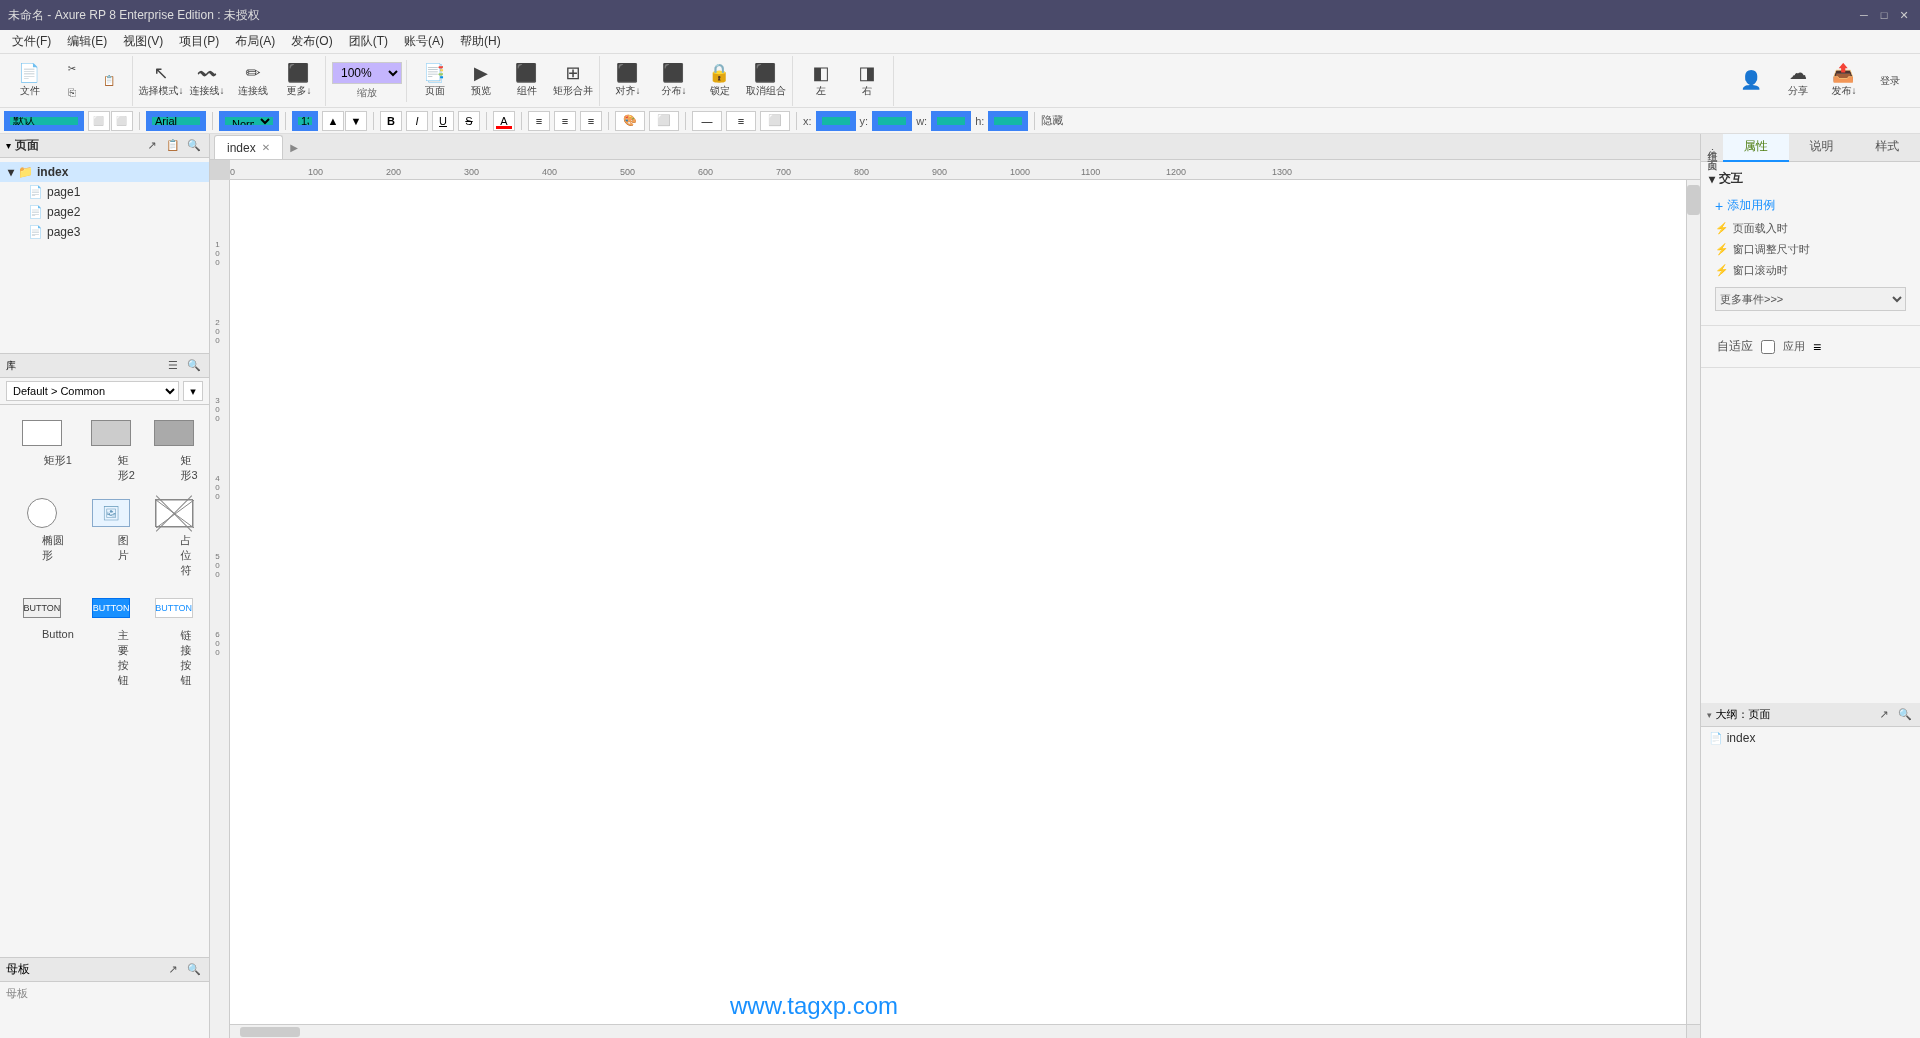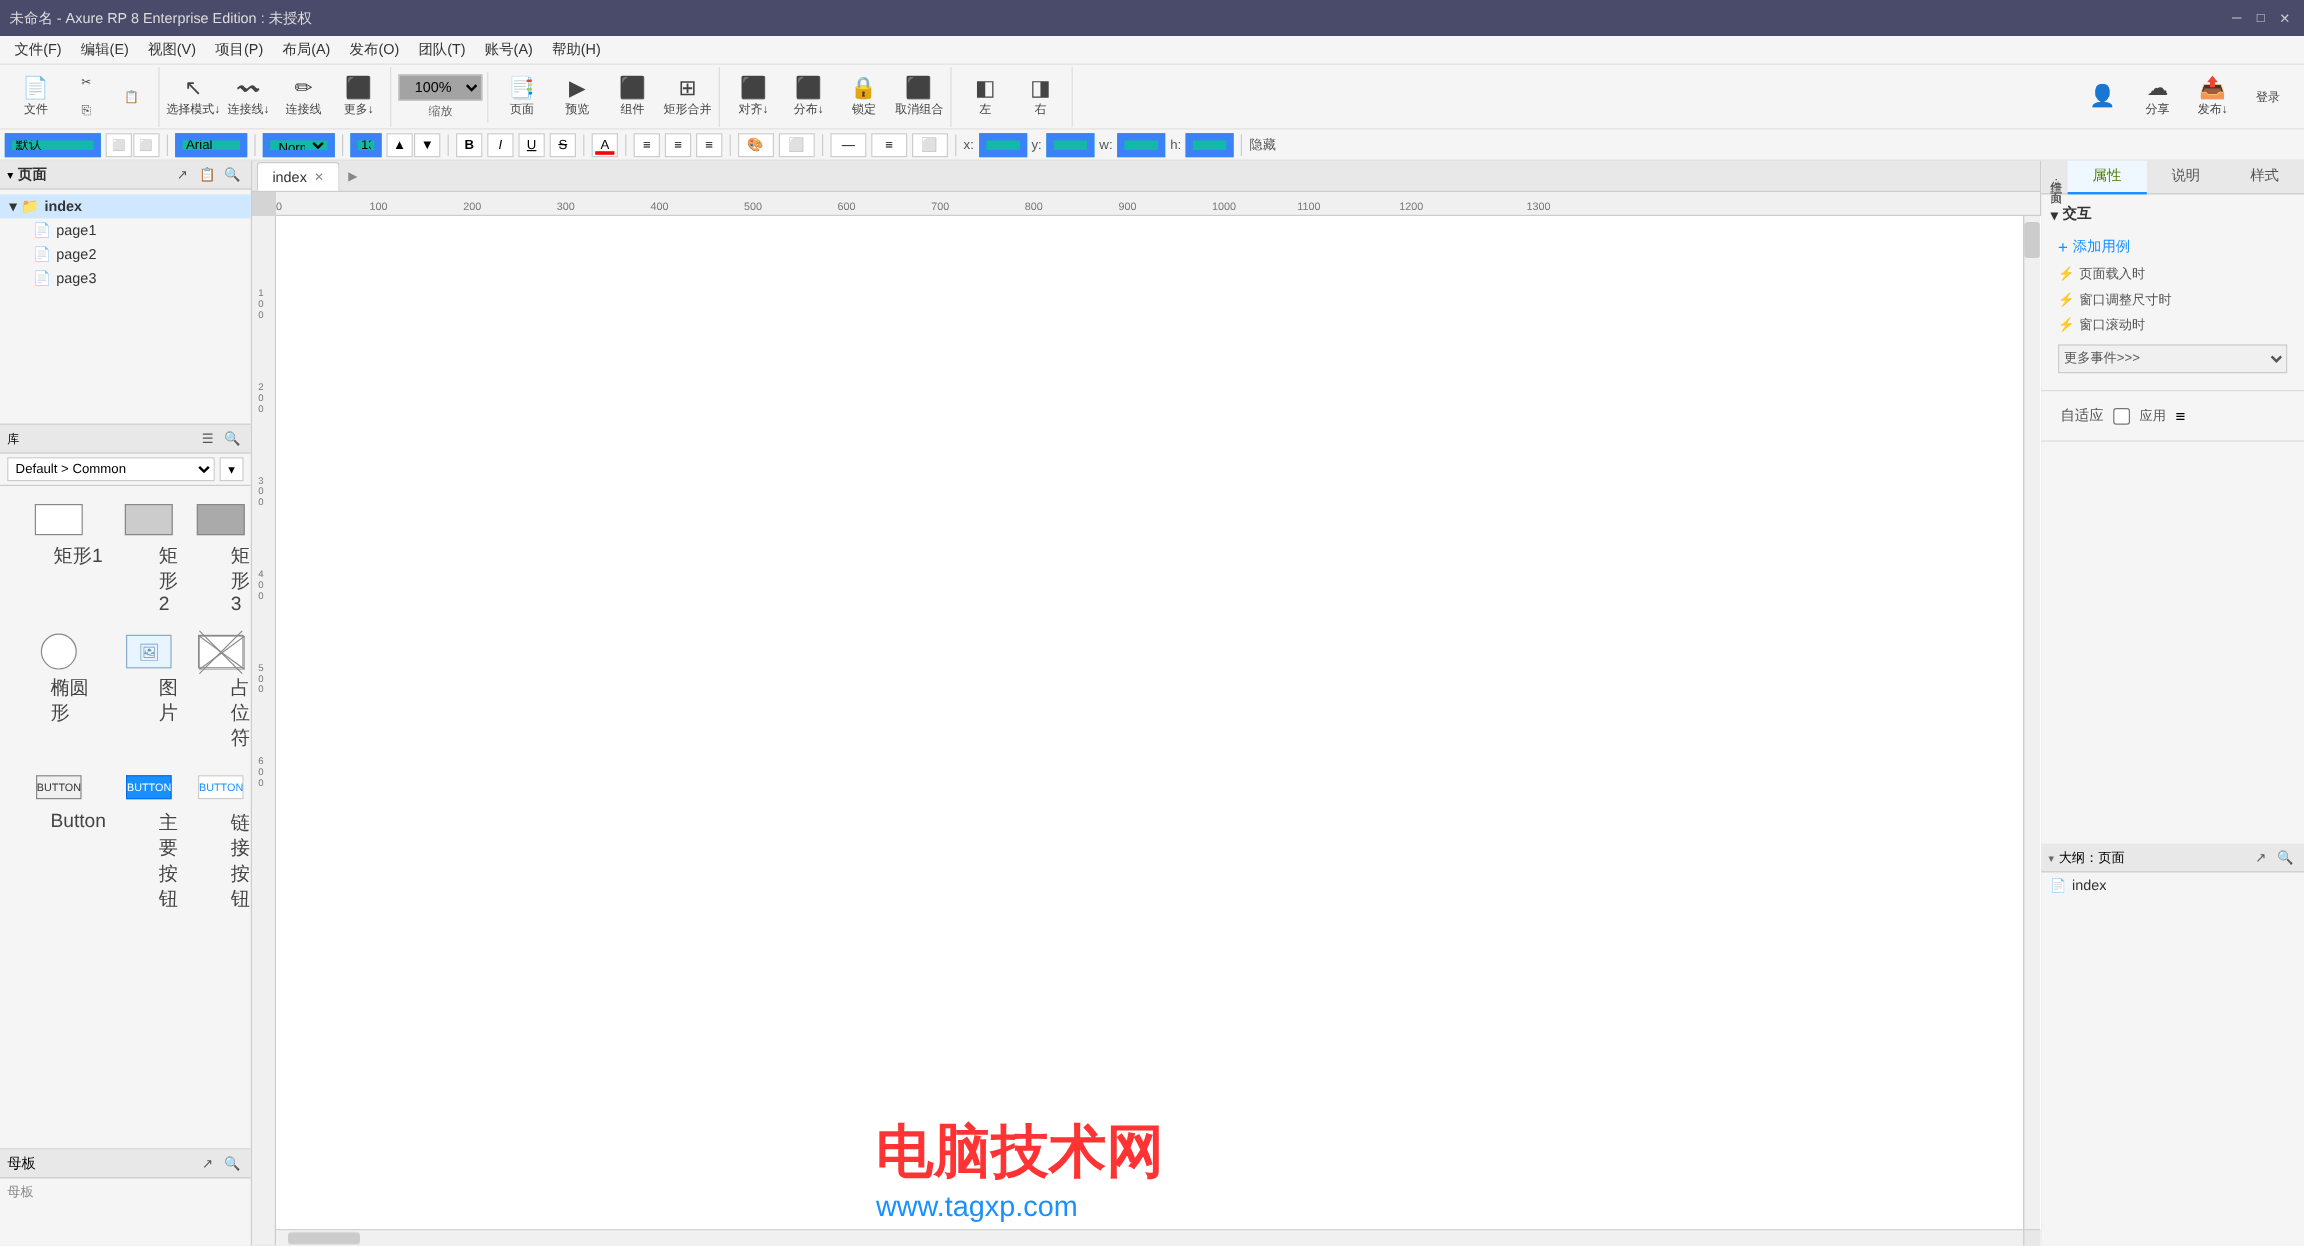--- a/index.html
+++ b/index.html
@@ -81,24 +81,23 @@
       border-radius: 3px;
       font-size: 10px;
       color: #444;
     }
 
     
     .zoom-select {
       width: 70px;
       height: 22px;
       border: 1px solid #ccc;
-      background: #a3a3a3;
+      background: #c4b5fd;
       font-size: 12px;
       padding: 0 4px;
-      text-align: center;
     }
 
     
     #format-toolbar {
       background: #f5f5f5;
       border-bottom: 1px solid #ddd;
       height: 26px;
       display: flex;
       align-items: center;
       padding: 0 4px;
@@ -212,21 +211,21 @@
       border-radius: 3px;
     }
     .widget-preview {
       width: 48px;
       height: 36px;
       display: flex;
       align-items: center;
       justify-content: center;
       margin-bottom: 2px;
     }
-    .widget-label { font-size: 16px; color: #444; margin-left: 32px; }
+    .widget-label { font-size: 11px; color: #444; margin-left: 32px; }
     .w-rect1 { width: 40px; height: 26px; background: #fff; border: 1px solid #888; }
     .w-rect2 { width: 40px; height: 26px; background: #ccc; border: 1px solid #888; }
     .w-rect3 { width: 40px; height: 26px; background: #aaa; border: 1px solid #888; }
     .w-circle { width: 30px; height: 30px; background: #fff; border: 1px solid #888; border-radius: 50%; }
     .w-img { width: 38px; height: 28px; background: #e8f4ff; border: 1px solid #88aacc; display: flex; align-items: center; justify-content: center; font-size: 14px; color: #6699bb; }
     .w-placeholder { width: 38px; height: 28px; background: #fff; border: 1px solid #888; position: relative; }
     .w-placeholder::before, .w-placeholder::after { content: ''; position: absolute; background: #888; }
     .w-placeholder::before { width: 100%; height: 1px; top: 50%; transform-origin: center; transform: rotate(45deg) scaleX(1.4); }
     .w-placeholder::after { width: 100%; height: 1px; top: 50%; transform: rotate(-45deg) scaleX(1.4); }
     .w-btn { width: 38px; height: 20px; background: #f0f0f0; border: 1px solid #888; display: flex; align-items: center; justify-content: center; font-size: 9px; color: #333; }
@@ -874,21 +873,20 @@
         <div class="ruler-left-mark" style="top:294px;">4<br>0<br>0</div>
         <div class="ruler-left-mark" style="top:372px;">5<br>0<br>0</div>
         <div class="ruler-left-mark" style="top:450px;">6<br>0<br>0</div>
       </div>
 
       <div id="canvas">
         <div class="canvas-inner">
 
           <div class="watermark-area">
             <div class="wm-container">
-              <span class="wm-text">电脑技术网</span>
               <span class="wm-url">www.tagxp.com</span>
             </div>
           </div>
         </div>
       </div>
 
       <div id="vscroll" style="position:absolute;right:0;top:20px;width:14px;bottom:14px;background:#f0f0f0;border-left:1px solid #ccc;">
         <div style="width:100%;height:30px;background:#ccc;border-radius:3px;margin-top:5px;"></div>
       </div>
 

